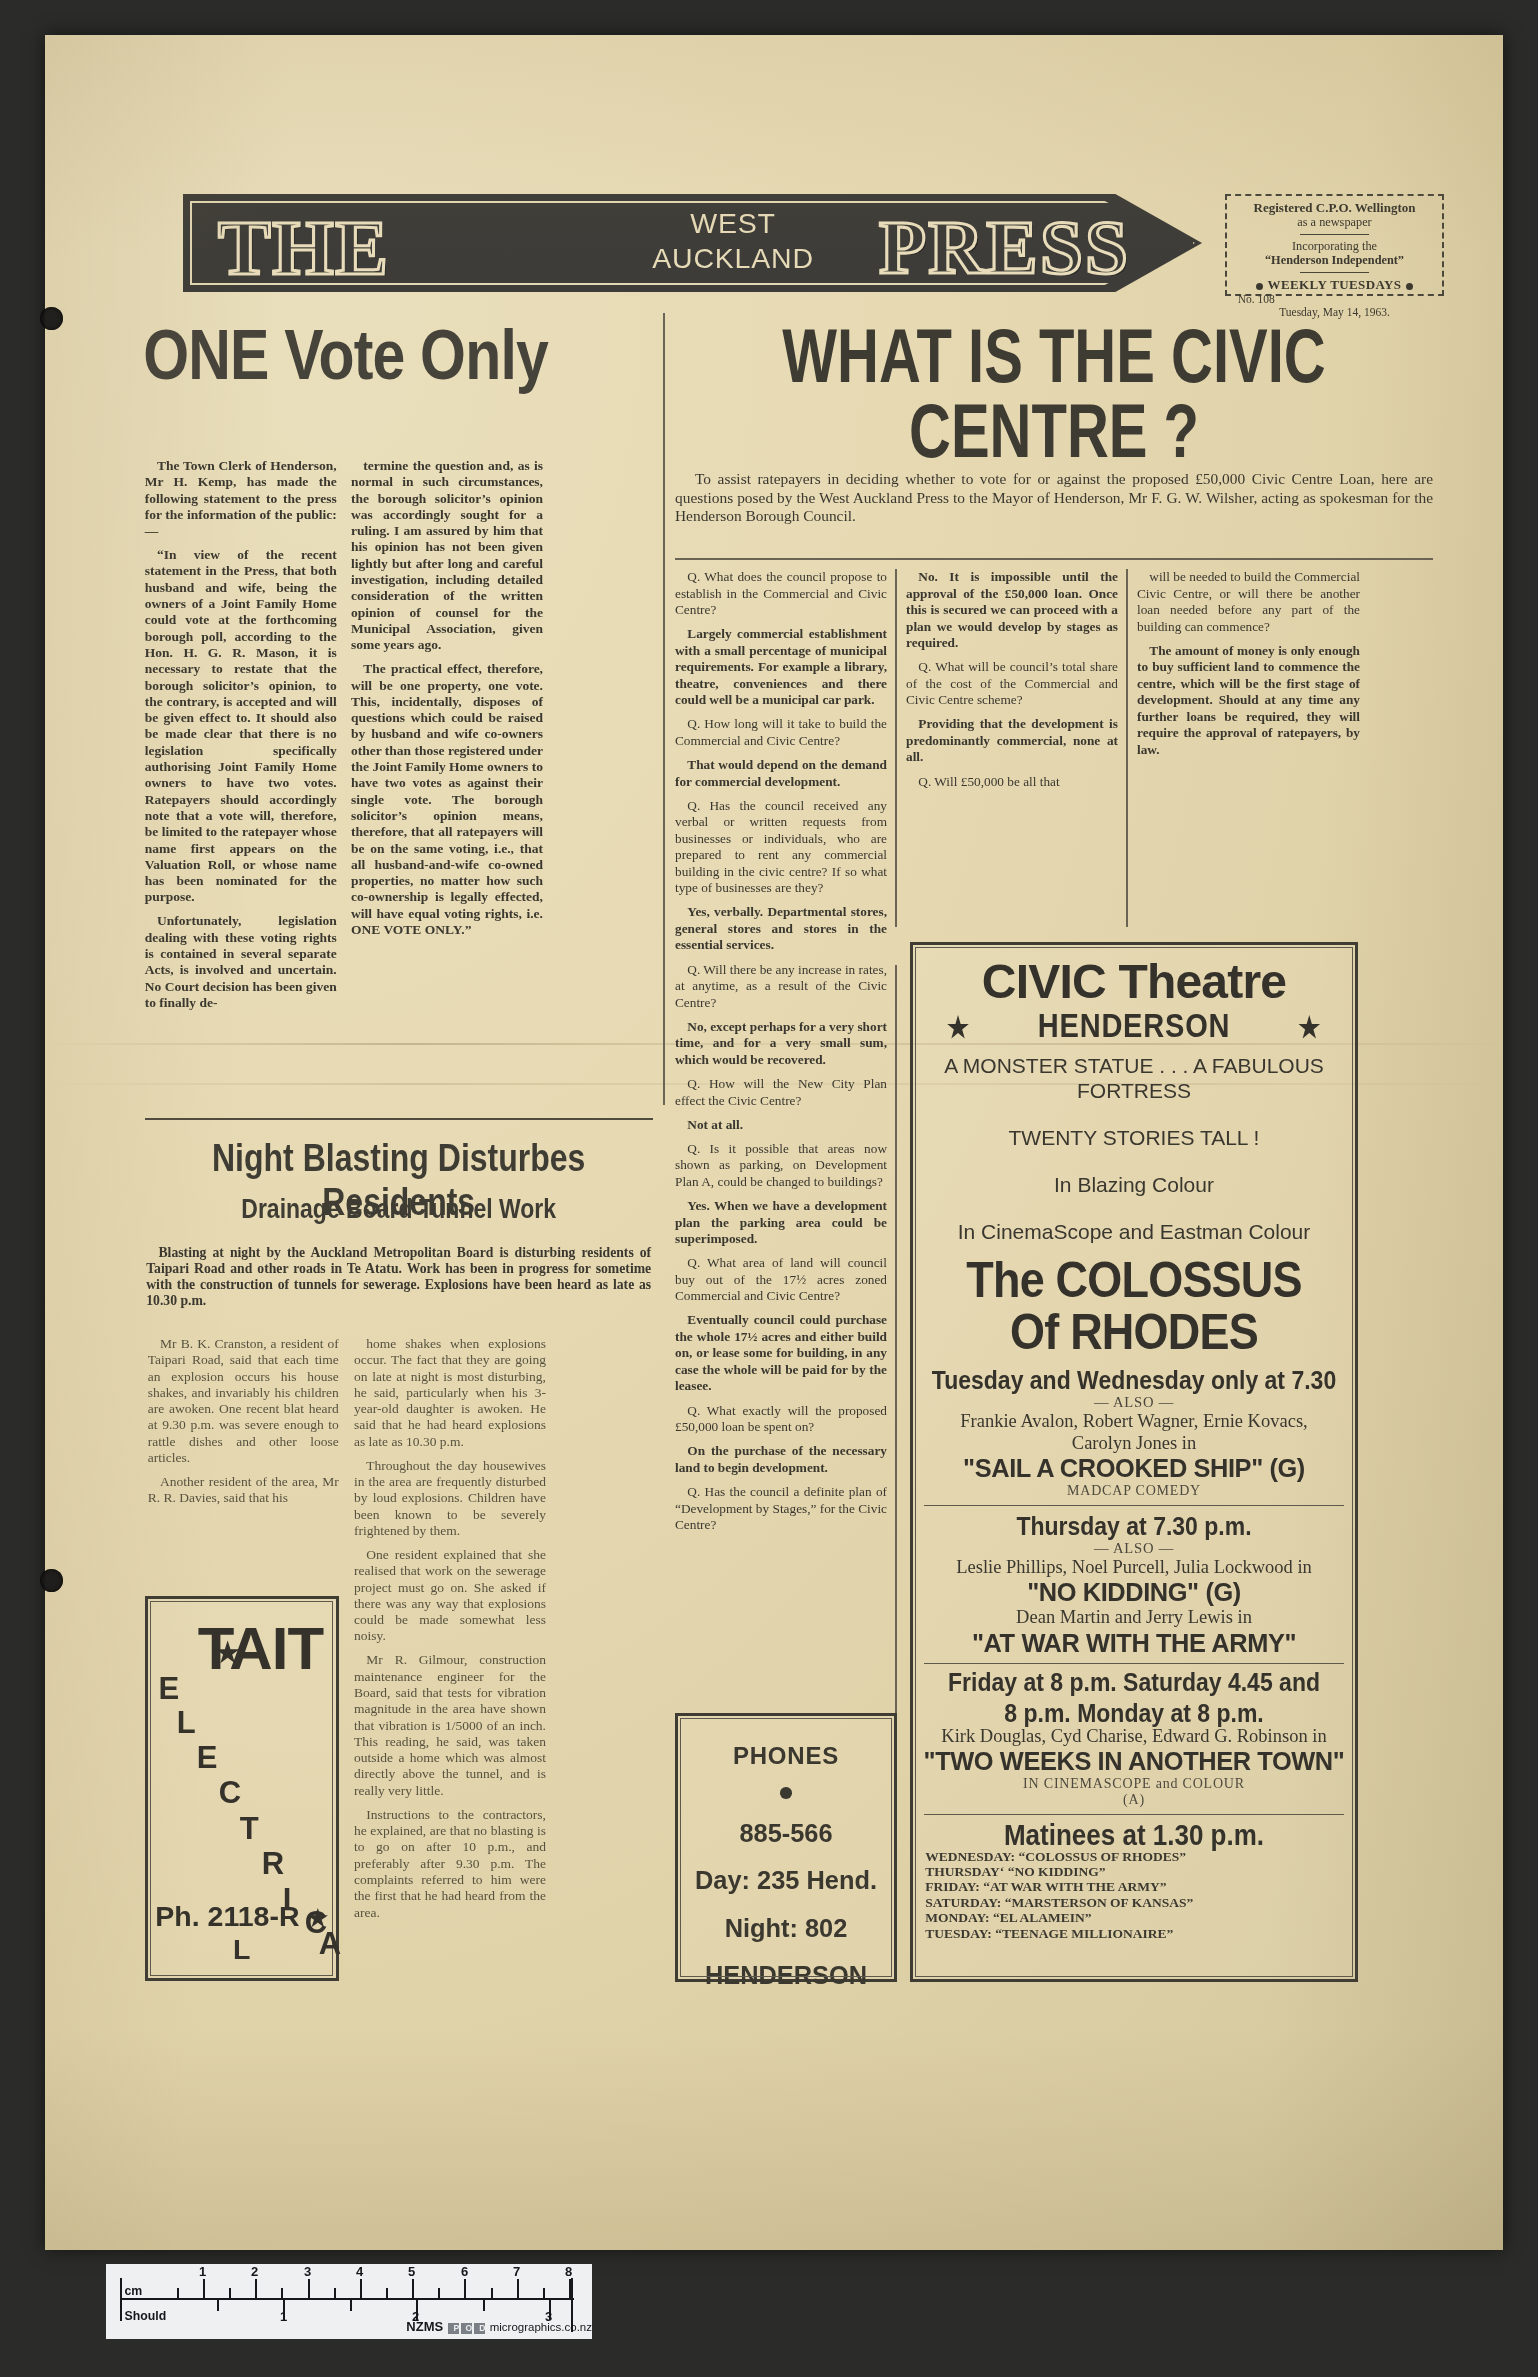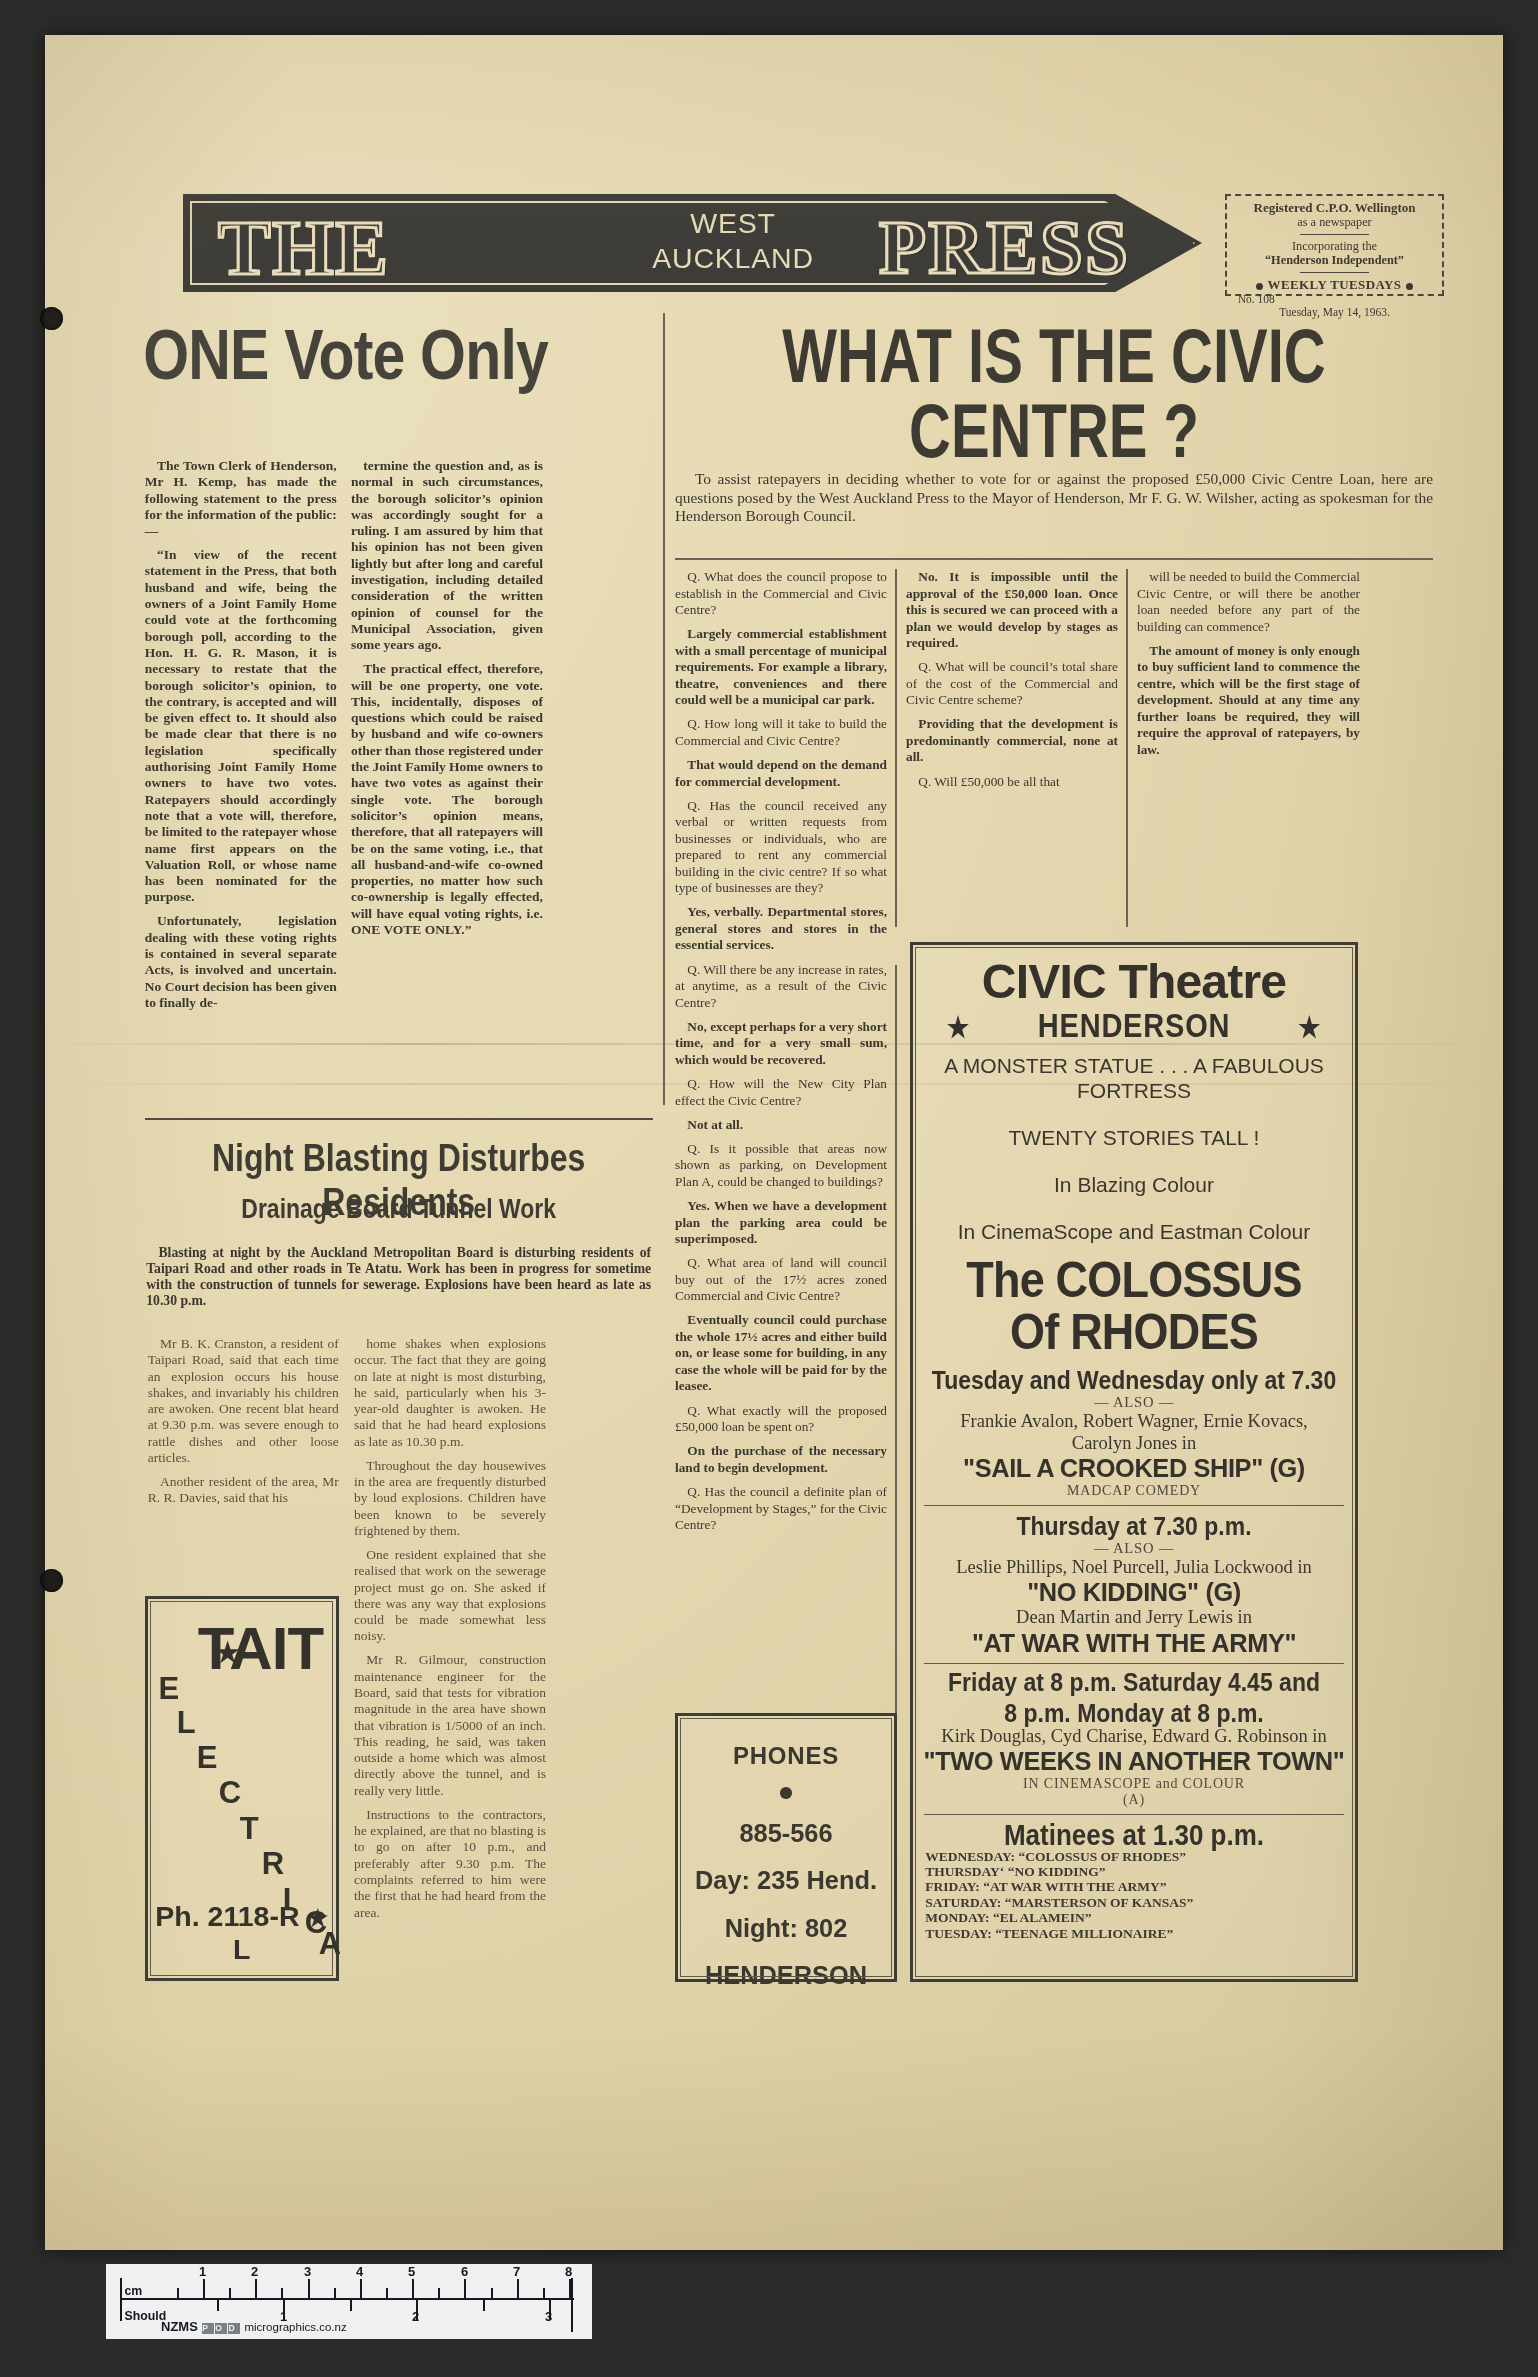--- a/index.html
+++ b/index.html
@@ -165,21 +165,21 @@
   .ad-sep{height:1.5px;background:#5d594c;margin:5.4px 10.8px;}
   .mat-list{font-family:"Liberation Serif",serif;font-weight:700;font-size:13.5px;
     line-height:15.4px;color:#3c3930;padding-left:12.3px;}
 
   
   #scalebar{position:absolute;left:106px;top:2264px;width:486px;height:75px;
     background:#eef0f2;}
   .sb-line{position:absolute;background:#16171a;}
   .sb-lab{position:absolute;font-family:"Liberation Sans",sans-serif;
     font-weight:700;color:#16171a;}
-  .nzms{position:absolute;left:16px;right:0;bottom:4.6px;text-align:left;
+  .nzms{position:absolute;left:0;right:0;bottom:4.6px;text-align:right;
     font-family:"Liberation Sans",sans-serif;font-weight:700;font-size:13px;
     color:#16171a;margin-left:39px;}
   .nzms .sq{display:inline-block;width:11.5px;height:11.5px;background:#7b7f86;
     color:#eef0f2;font-size:8.5px;line-height:11.5px;margin:0 0.8px;vertical-align:0.8px;}
   .nzms .url{font-weight:400;font-size:11.5px;}
 </style>
 </head>
 <body>
 
 <div id="scan">

